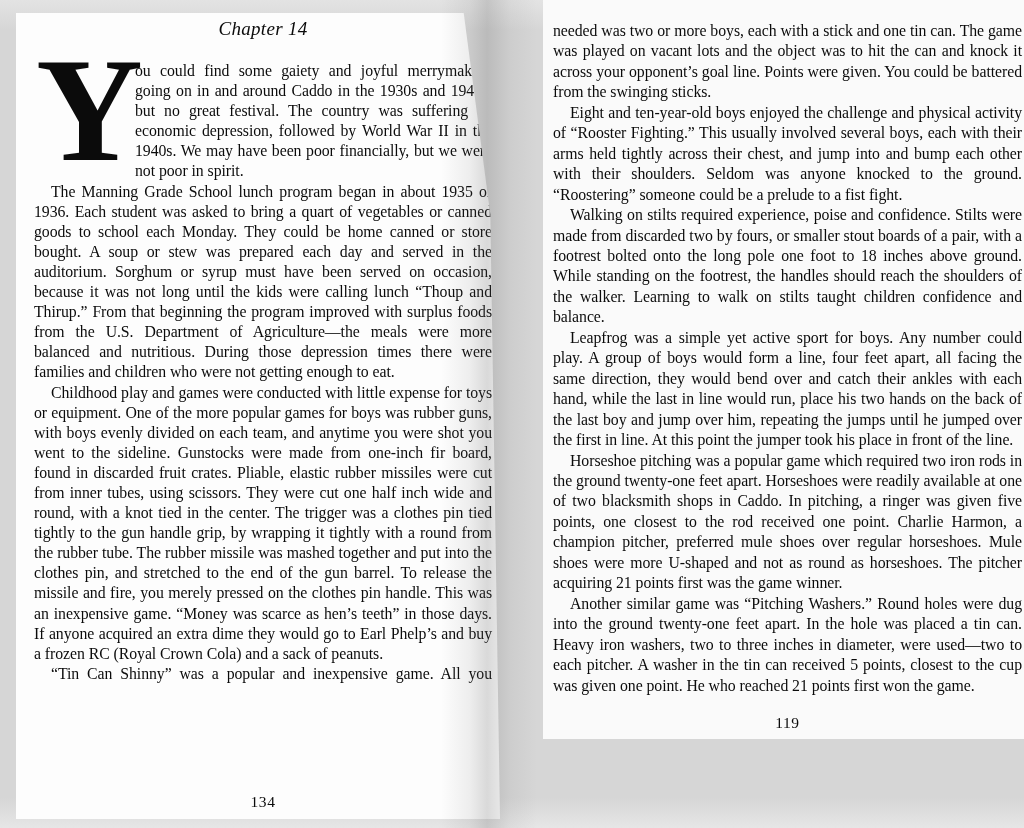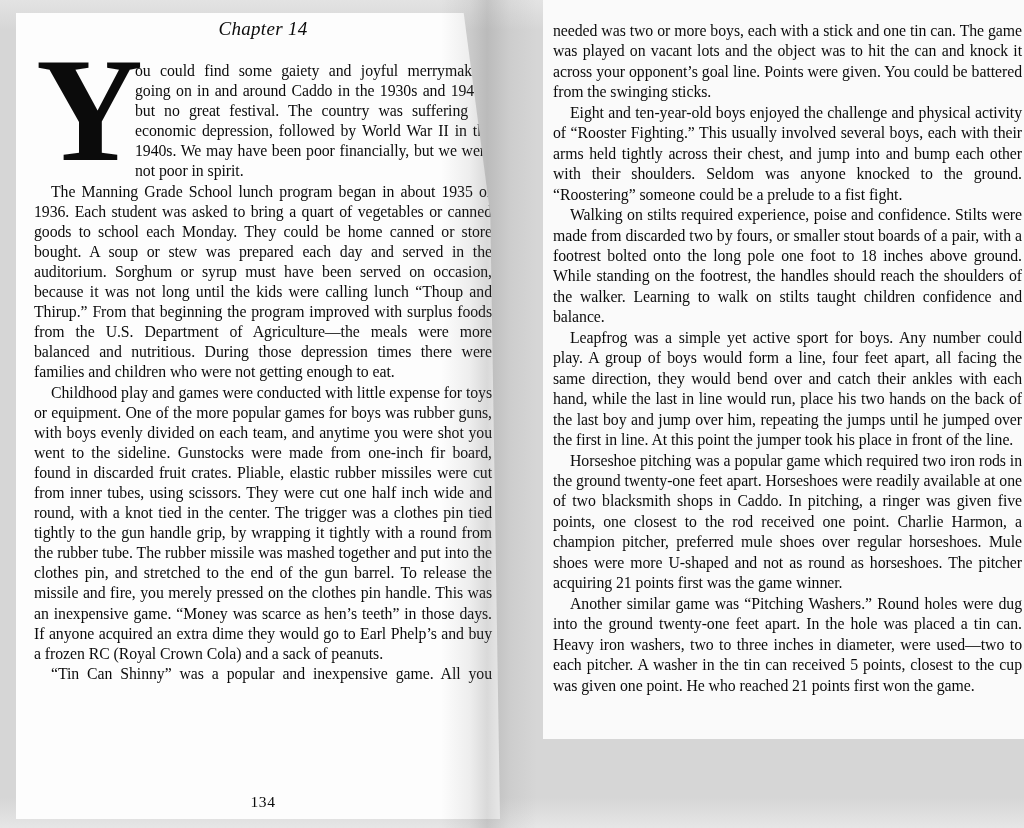--- a/index.html
+++ b/index.html
@@ -115,17 +115,18 @@
   </section>
 
   <section class="page page-right">
     <p class="body">needed was two or more boys, each with a stick and one tin can. The game was played on vacant lots and the object was to hit the can and knock it across your opponent’s goal line. Points were given. You could be battered from the swinging sticks.</p>
     <p class="body indent">Eight and ten-year-old boys enjoyed the challenge and physical activity of “Rooster Fighting.” This usually involved several boys, each with their arms held tightly across their chest, and jump into and bump each other with their shoulders. Seldom was anyone knocked to the ground. “Roostering” someone could be a prelude to a fist fight.</p>
     <p class="body indent">Walking on stilts required experience, poise and confidence. Stilts were made from discarded two by fours, or smaller stout boards of a pair, with a footrest bolted onto the long pole one foot to 18 inches above ground. While standing on the footrest, the handles should reach the shoulders of the walker. Learning to walk on stilts taught children confidence and balance.</p>
     <p class="body indent">Leapfrog was a simple yet active sport for boys. Any number could play. A group of boys would form a line, four feet apart, all facing the same direction, they would bend over and catch their ankles with each hand, while the last in line would run, place his two hands on the back of the last boy and jump over him, repeating the jumps until he jumped over the first in line. At this point the jumper took his place in front of the line.</p>
     <p class="body indent">Horseshoe pitching was a popular game which required two iron rods in the ground twenty-one feet apart. Horseshoes were readily available at one of two blacksmith shops in Caddo. In pitching, a ringer was given five points, one closest to the rod received one point. Charlie Harmon, a champion pitcher, preferred mule shoes over regular horseshoes. Mule shoes were more U-shaped and not as round as horseshoes. The pitcher acquiring 21 points first was the game winner.</p>
     <p class="body indent">Another similar game was “Pitching Washers.” Round holes were dug into the ground twenty-one feet apart. In the hole was placed a tin can. Heavy iron washers, two to three inches in diameter, were used—two to each pitcher. A washer in the tin can received 5 points, closest to the cup was given one point. He who reached 21 points first won the game.</p>
 
+    <div class="pagenum">119</div>
   </section>
 
   <div class="gutter-shadow"></div>
 
 </div>
 
 </body></html>

